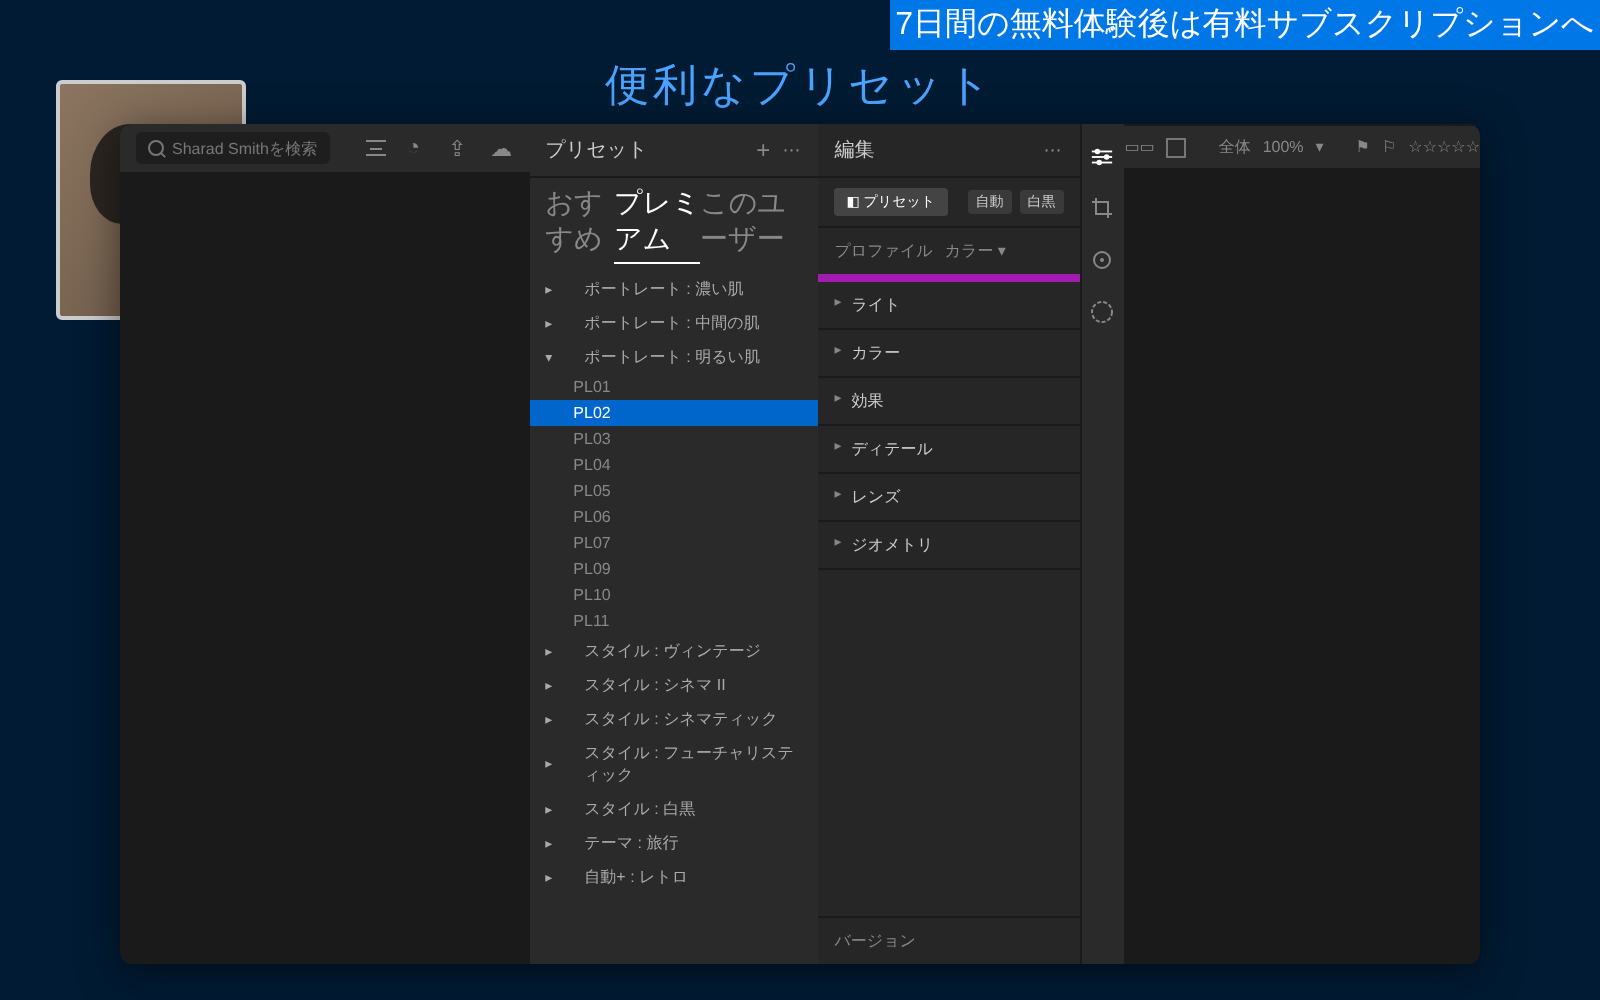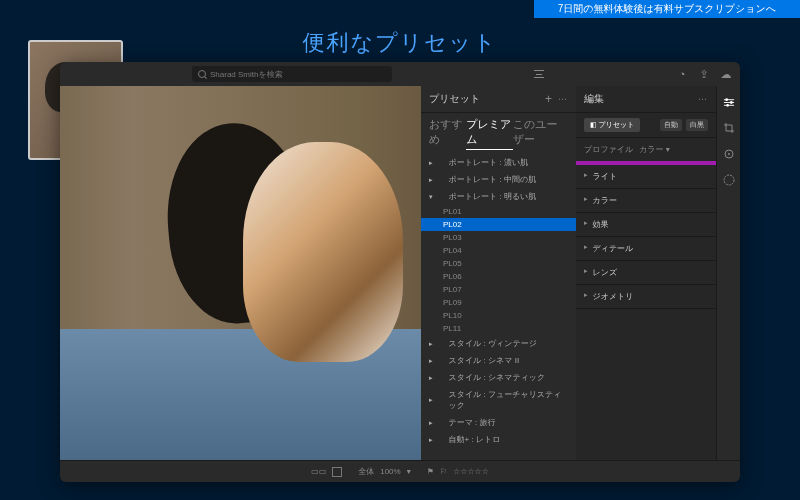--- a/index.html
+++ b/index.html
@@ -1,43 +1,43 @@
 <!DOCTYPE html>
 <html><head>
 <meta charset="utf-8">
 <style>
 *{margin:0;padding:0;box-sizing:border-box;font-family:-apple-system,"Hiragino Sans",sans-serif}
 body{width:800px;height:500px;background:#001b33;overflow:hidden;position:relative}
-.banner{position:absolute;top:0;right:0;background:#0077e6;color:#fff;font-size:10px;padding:2px 24px}
+.banner{position:absolute;top:0;right:0;background:#0077e6;color:#fff;font-size:16px;padding:2px 3px}
 .headline{text-align:center;color:#4aa3ff;font-size:22px;font-weight:400;margin-top:28px;margin-bottom:20px;letter-spacing:2px}
 .thumbnail{position:absolute;top:40px;left:28px;width:95px;height:120px;background:linear-gradient(135deg,#8b7560 0%,#6b5847 100%);border:2px solid #ccc;border-radius:3px;overflow:hidden}
 .thumbnail::before{content:"";position:absolute;top:20px;left:15px;width:40px;height:50px;background:#2a2520;border-radius:50% 50% 40% 40%}
 .thumbnail::after{content:"";position:absolute;top:30px;right:8px;width:35px;height:50px;background:#e8d8c8;border-radius:40% 40% 30% 30%}
-.app{position:absolute;top:62px;left:50%;transform:translateX(-50%);width:680px;height:420px;background:#1a1a1a;border-radius:6px;display:flex;flex-direction:column;overflow:hidden;box-shadow:0 4px 20px rgba(0,0,0,0.5)}
+.app{position:absolute;top:62px;left:50%;transform:translateX(-50%);width:680px;height:420px;background:#1a1a1a;border-radius:6px;display:flex;flex-direction:row;overflow:hidden;box-shadow:0 4px 20px rgba(0,0,0,0.5)}
 .topbar{height:24px;background:#2a2a2a;display:flex;align-items:center;padding:0 8px;gap:8px}
 .search{flex:1;max-width:200px;margin:0 auto;background:#1e1e1e;border-radius:3px;height:16px;display:flex;align-items:center;padding:0 6px;gap:4px}
 .search-icon{width:8px;height:8px;border:1px solid #777;border-radius:50%;position:relative}
 .search-icon::after{content:"";position:absolute;width:3px;height:1px;background:#777;bottom:-1px;right:-2px;transform:rotate(45deg)}
 .search-text{font-size:8px;color:#777}
 .filter-icon{width:10px;height:8px;border-top:1px solid #888;border-bottom:1px solid #888;position:relative;margin-left:10px}
 .filter-icon::after{content:"";position:absolute;top:3px;left:2px;right:2px;height:1px;background:#888}
 .tb-icons{margin-left:auto;display:flex;gap:10px;color:#888;font-size:10px}
 .main{flex:1;display:flex;overflow:hidden}
 .canvas{flex:1;background:linear-gradient(90deg,#7a6a52 0%,#8b7862 20%,#756548 80%,#6b5a42 100%);position:relative;overflow:hidden}
 .canvas::before{content:"";position:absolute;left:30%;top:10%;width:140px;height:200px;background:#1a1612;border-radius:50% 50% 45% 45%;transform:rotate(-5deg)}
 .canvas::after{content:"";position:absolute;right:5%;top:15%;width:160px;height:220px;background:linear-gradient(135deg,#f0e5d8 0%,#d4a574 40%,#8b6239 70%,#f0e5d8 100%);border-radius:45% 45% 35% 35%}
 .denim{position:absolute;bottom:0;left:0;right:0;height:35%;background:linear-gradient(180deg,#6b8ba8 0%,#4a6a88 100%)}
 .panel{width:155px;background:#2a2a2a;display:flex;flex-direction:column;font-size:9px;color:#ccc;overflow-y:auto}
 .panel::-webkit-scrollbar{width:3px}
 .panel::-webkit-scrollbar-thumb{background:#555}
 .panel-head{display:flex;align-items:center;padding:6px 8px;border-bottom:1px solid #1a1a1a}
 .panel-head .title{flex:1;font-size:10px}
 .panel-head .add{color:#888;font-size:12px;margin-right:6px}
 .dots{color:#888;letter-spacing:1px}
-.tabs{display:flex;padding:4px 8px;font-size:11px;color:#888}
+.tabs{display:flex;padding:4px 8px;font-size:14px;color:#888}
 .tabs .active{color:#fff;border-bottom:1px solid #fff;padding-bottom:2px}
 .group{padding:3px 8px;display:flex;align-items:center;gap:16px;color:#aaa;font-size:8px}
 .caret{font-size:7px}
 .item{padding:2px 8px 2px 22px;font-size:8px;color:#888}
 .item.selected{background:#0066cc;color:#fff}
 .rail{width:140px;background:#262626;display:flex;flex-direction:column;font-size:9px;color:#ccc}
 .rail-head{padding:6px 8px;border-bottom:1px solid #1a1a1a;display:flex;align-items:center}
 .rail-head .title{flex:1;font-size:10px}
 .pills{display:flex;gap:4px;padding:5px 8px;align-items:center;border-bottom:1px solid #1a1a1a}
 .pill{background:#3a3a3a;border-radius:2px;padding:2px 6px;font-size:7px}
@@ -126,20 +126,24 @@
           <div class="group">
             <span class="caret">▸</span>
             <span>スタイル : シネマティック</span>
           </div>
           <div class="group">
             <span class="caret">▸</span>
             <span>スタイル : フューチャリスティック</span>
           </div>
           <div class="group">
             <span class="caret">▸</span>
+            <span>スタイル : 白黒</span>
+          </div>
+          <div class="group">
+            <span class="caret">▸</span>
             <span>テーマ : 旅行</span>
           </div>
           <div class="group">
             <span class="caret">▸</span>
             <span>自動+ : レトロ</span>
           </div>
           <div class="group"></div>
         </div>
     </div>
 
@@ -177,20 +181,21 @@
           </div>
           <div class="section">
             <span class="sc">▸</span>
             <span>レンズ</span>
           </div>
           <div class="section">
             <span class="sc">▸</span>
             <span>ジオメトリ</span>
           </div>
         </div>
+      <div class="version">バージョン</div>
     </div>
 
     <div class="sidebar">
       <span class="sidebar-icon active">
         <svg width="13" height="13" viewBox="0 0 13 13">
             <rect x="1" y="3" width="11" height="1" fill="currentColor"></rect>
             <rect x="1" y="6" width="11" height="1" fill="currentColor"></rect>
             <rect x="1" y="9" width="11" height="1" fill="currentColor"></rect>
             <circle cx="4" cy="3.5" r="1.5" fill="currentColor"></circle>
             <circle cx="9" cy="6.5" r="1.5" fill="currentColor"></circle>

